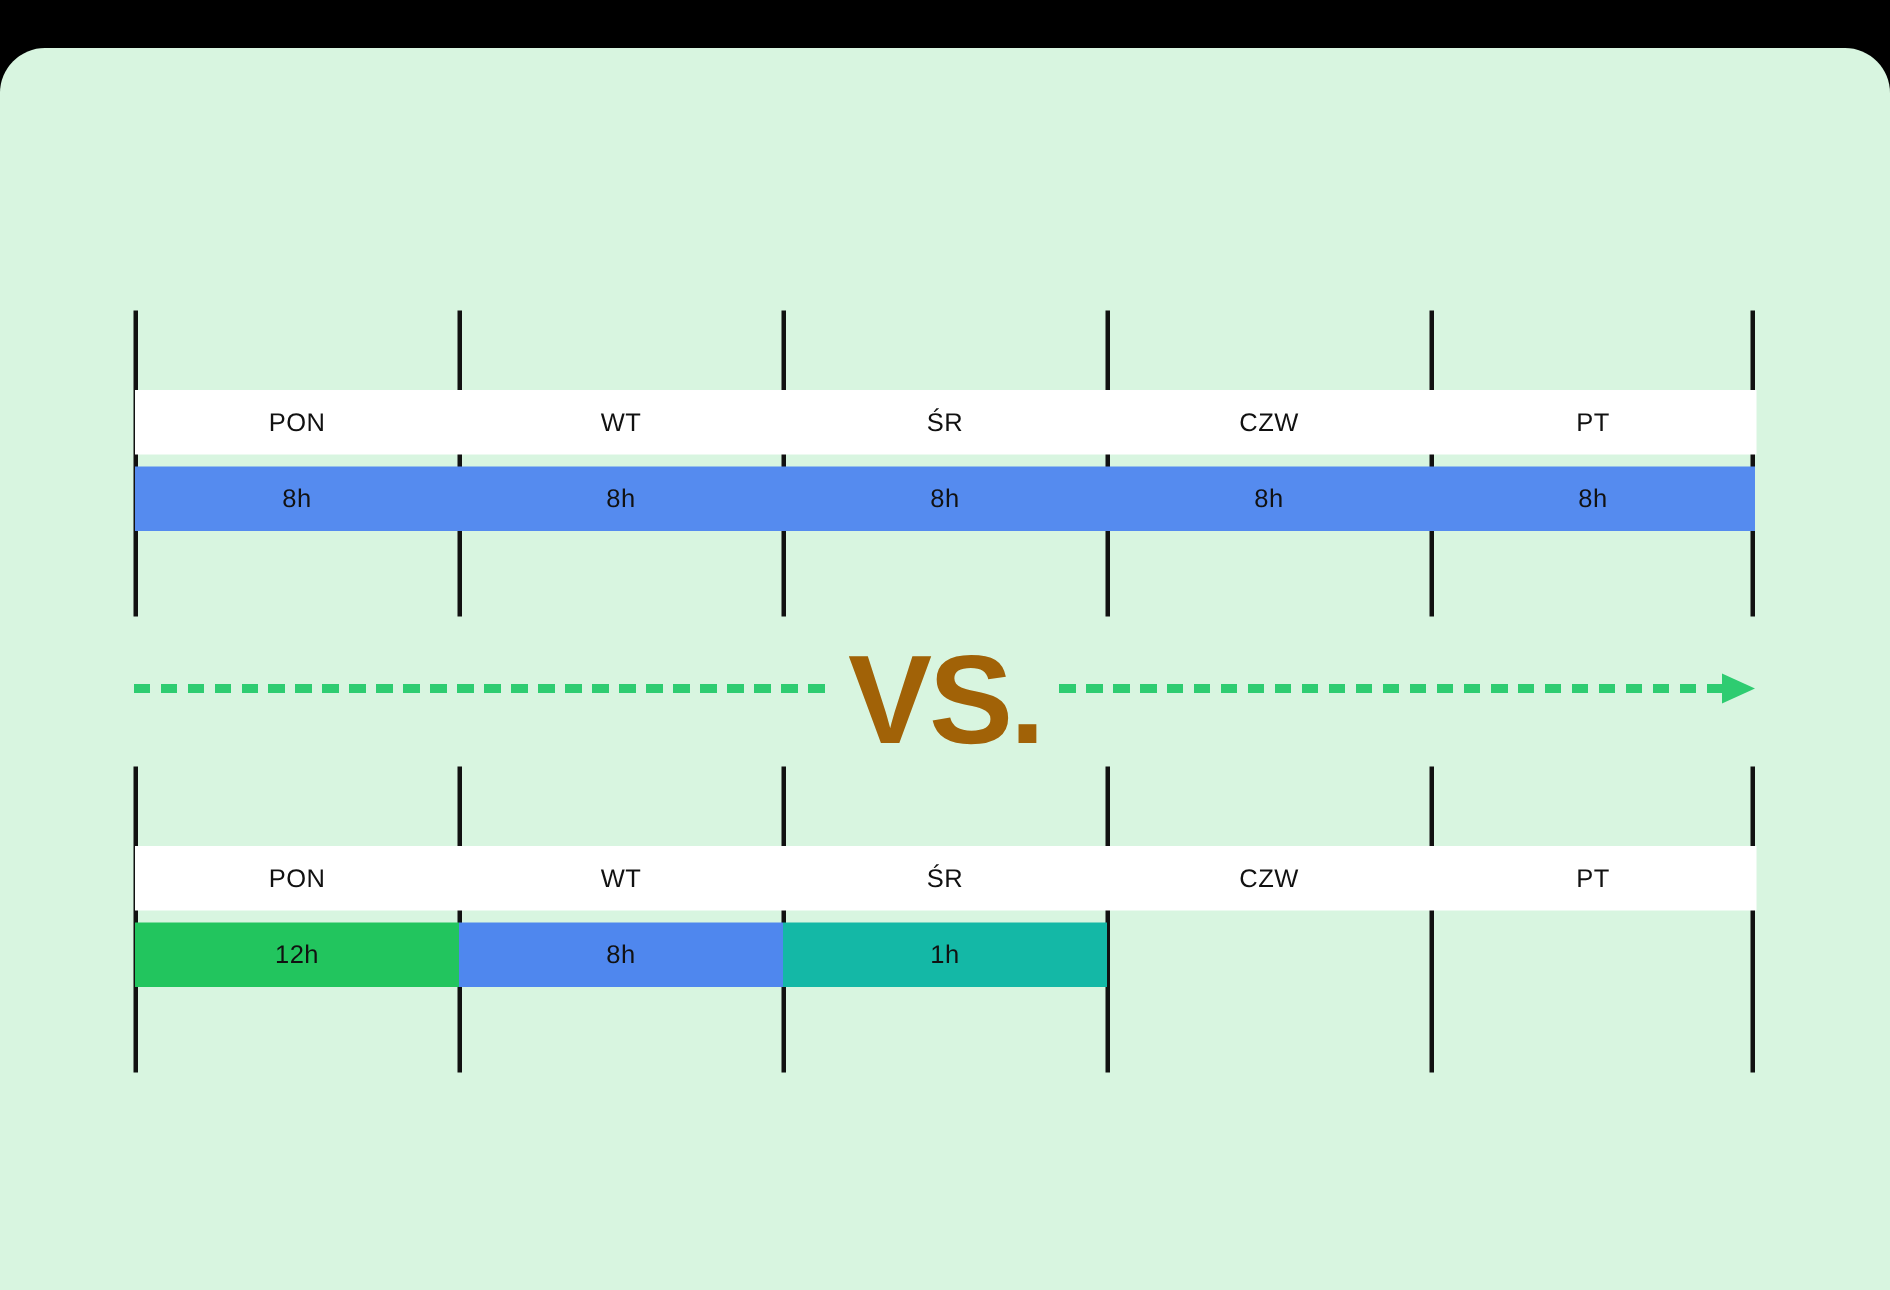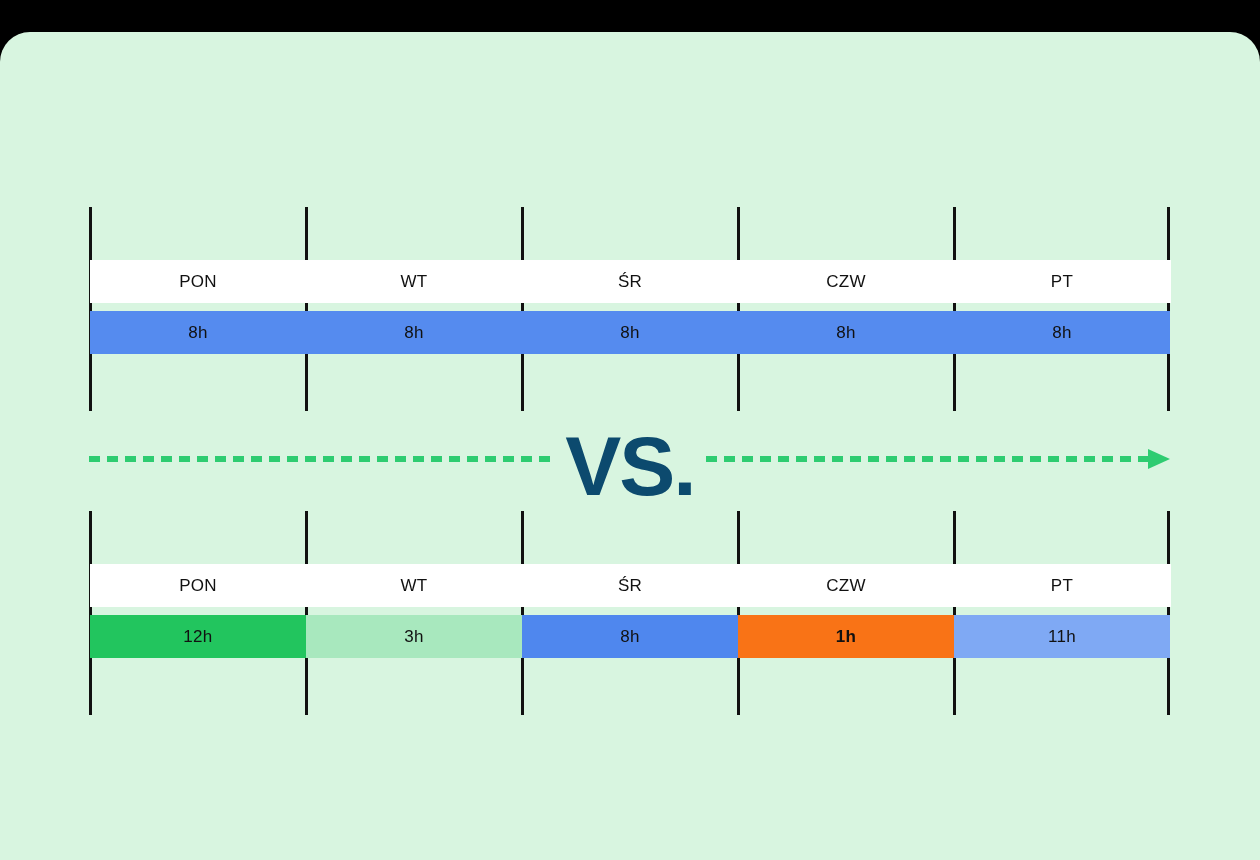--- a/index.html
+++ b/index.html
@@ -103,21 +103,21 @@
     border-left: 22px solid #2ECC71;
   }
   #vs-label {
     position: absolute;
     left: 0;
     top: 0;
     width: 1260px;
     text-align: center;
     font-size: 84px;
     font-weight: 900;
-    color: #0c4a6e;
+    color: #a16207;
     letter-spacing: -2px;
     line-height: 78px;
     font-family: "Liberation Sans", sans-serif;
   }
 </style>
 </head>
 <body>
 
 <div id="canvas">
 
@@ -168,20 +168,18 @@
     <div class="band band-head">
       <div class="cell day">PON</div>
       <div class="cell day">WT</div>
       <div class="cell day">ŚR</div>
       <div class="cell day">CZW</div>
       <div class="cell day">PT</div>
     </div>
 
     <div class="band band-bars">
       <div class="cell val" style="background-color: #22c55e;">12h</div>
-      <div class="cell val" style="background-color: rgb(168, 232, 190);">3h</div>
       <div class="cell val" style="background-color: rgb(79, 135, 238);">8h</div>
-      <div class="cell val" style="background-color: #f97316; font-weight: bold;">1h</div>
-      <div class="cell val" style="background-color: rgb(127, 169, 244);">11h</div>
+      <div class="cell val" style="background-color: #14b8a6;">1h</div>
     </div>
   </div>
 
 </div>
 
 </body></html>

